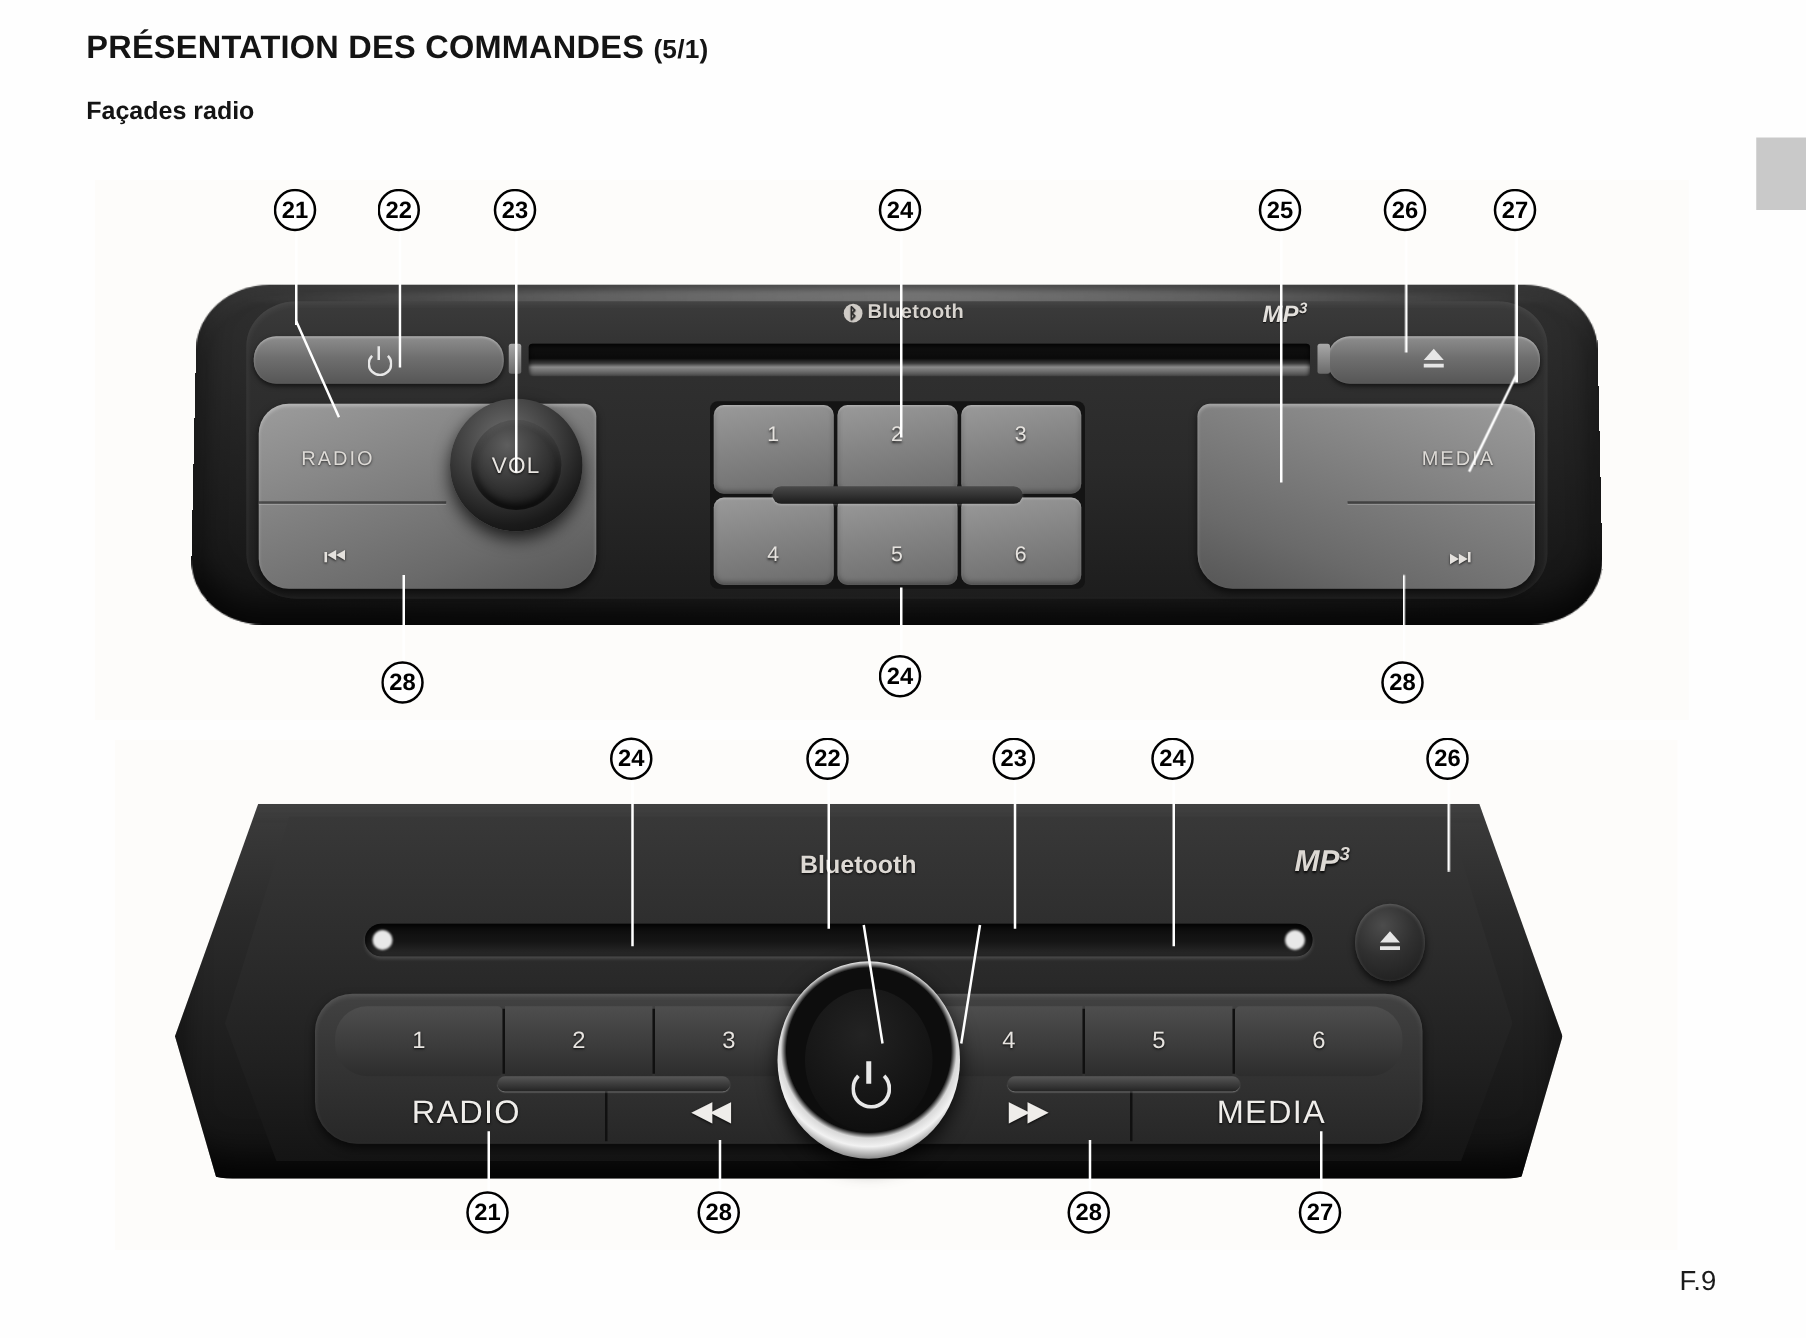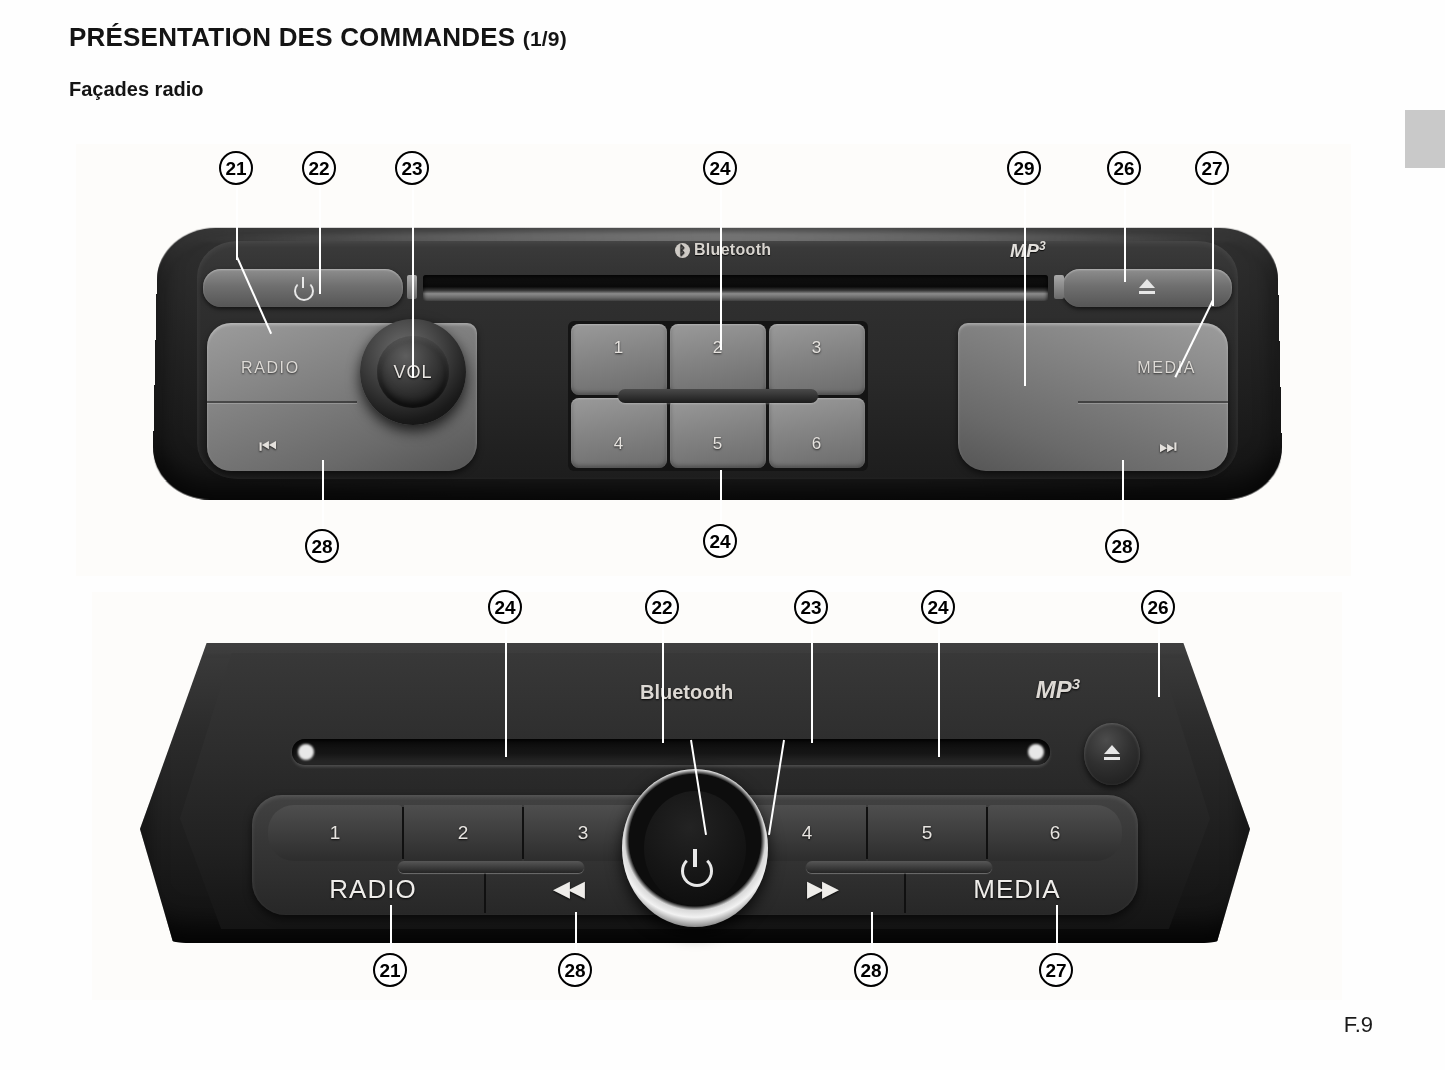--- a/index.html
+++ b/index.html
@@ -418,21 +418,21 @@
   #fig-num {
     position:absolute; right: 72px; bottom: 32px;
     font-size:22px; color:#1a1a1a;
   }
 </style>
 </head>
 <body>
 
 <div id="page-title">
   <span>PRÉSENTATION DES COMMANDES</span>
-  <span class="pg">(1/9)</span>
+  <span class="pg">(5/1)</span>
 </div>
 <div id="section-title">Façades radio</div>
 <div id="margin-tab"></div>
 
 <div class="figure" id="figure-top"></div>
 
 <div class="lead" style="left:236px; top:186px; width:2px; height:74px;"></div>
 <div class="lead" style="left:236px; top:257px; width:2px; height:84px; transform:rotate(-24deg); transform-origin:top center;"></div>
 <div class="lead" style="left:319px; top:186px; width:2px; height:108px;"></div>
 <div class="lead" style="left:412px; top:186px; width:2px; height:192px;"></div>
@@ -493,21 +493,21 @@
     <div class="pbtn r2">5</div>
     <div class="pbtn r2">6</div>
   </div>
   <div id="top-preset-bar"></div>
 </div>
 
 <div class="callout" style="left:219px; top:151px;">21</div>
 <div class="callout" style="left:302px; top:151px;">22</div>
 <div class="callout" style="left:395px; top:151px;">23</div>
 <div class="callout" style="left:703px; top:151px;">24</div>
-<div class="callout" style="left:1007px; top:151px;">29</div>
+<div class="callout" style="left:1007px; top:151px;">25</div>
 <div class="callout" style="left:1107px; top:151px;">26</div>
 <div class="callout" style="left:1195px; top:151px;">27</div>
 <div class="callout" style="left:305px; top:529px;">28</div>
 <div class="callout" style="left:703px; top:524px;">24</div>
 <div class="callout" style="left:1105px; top:529px;">28</div>
 
 <div class="figure" id="figure-bottom"></div>
 
 <div class="lead" style="left:505px; top:625px; width:2px; height:132px;"></div>
 <div class="lead" style="left:662px; top:625px; width:2px; height:118px;"></div>

